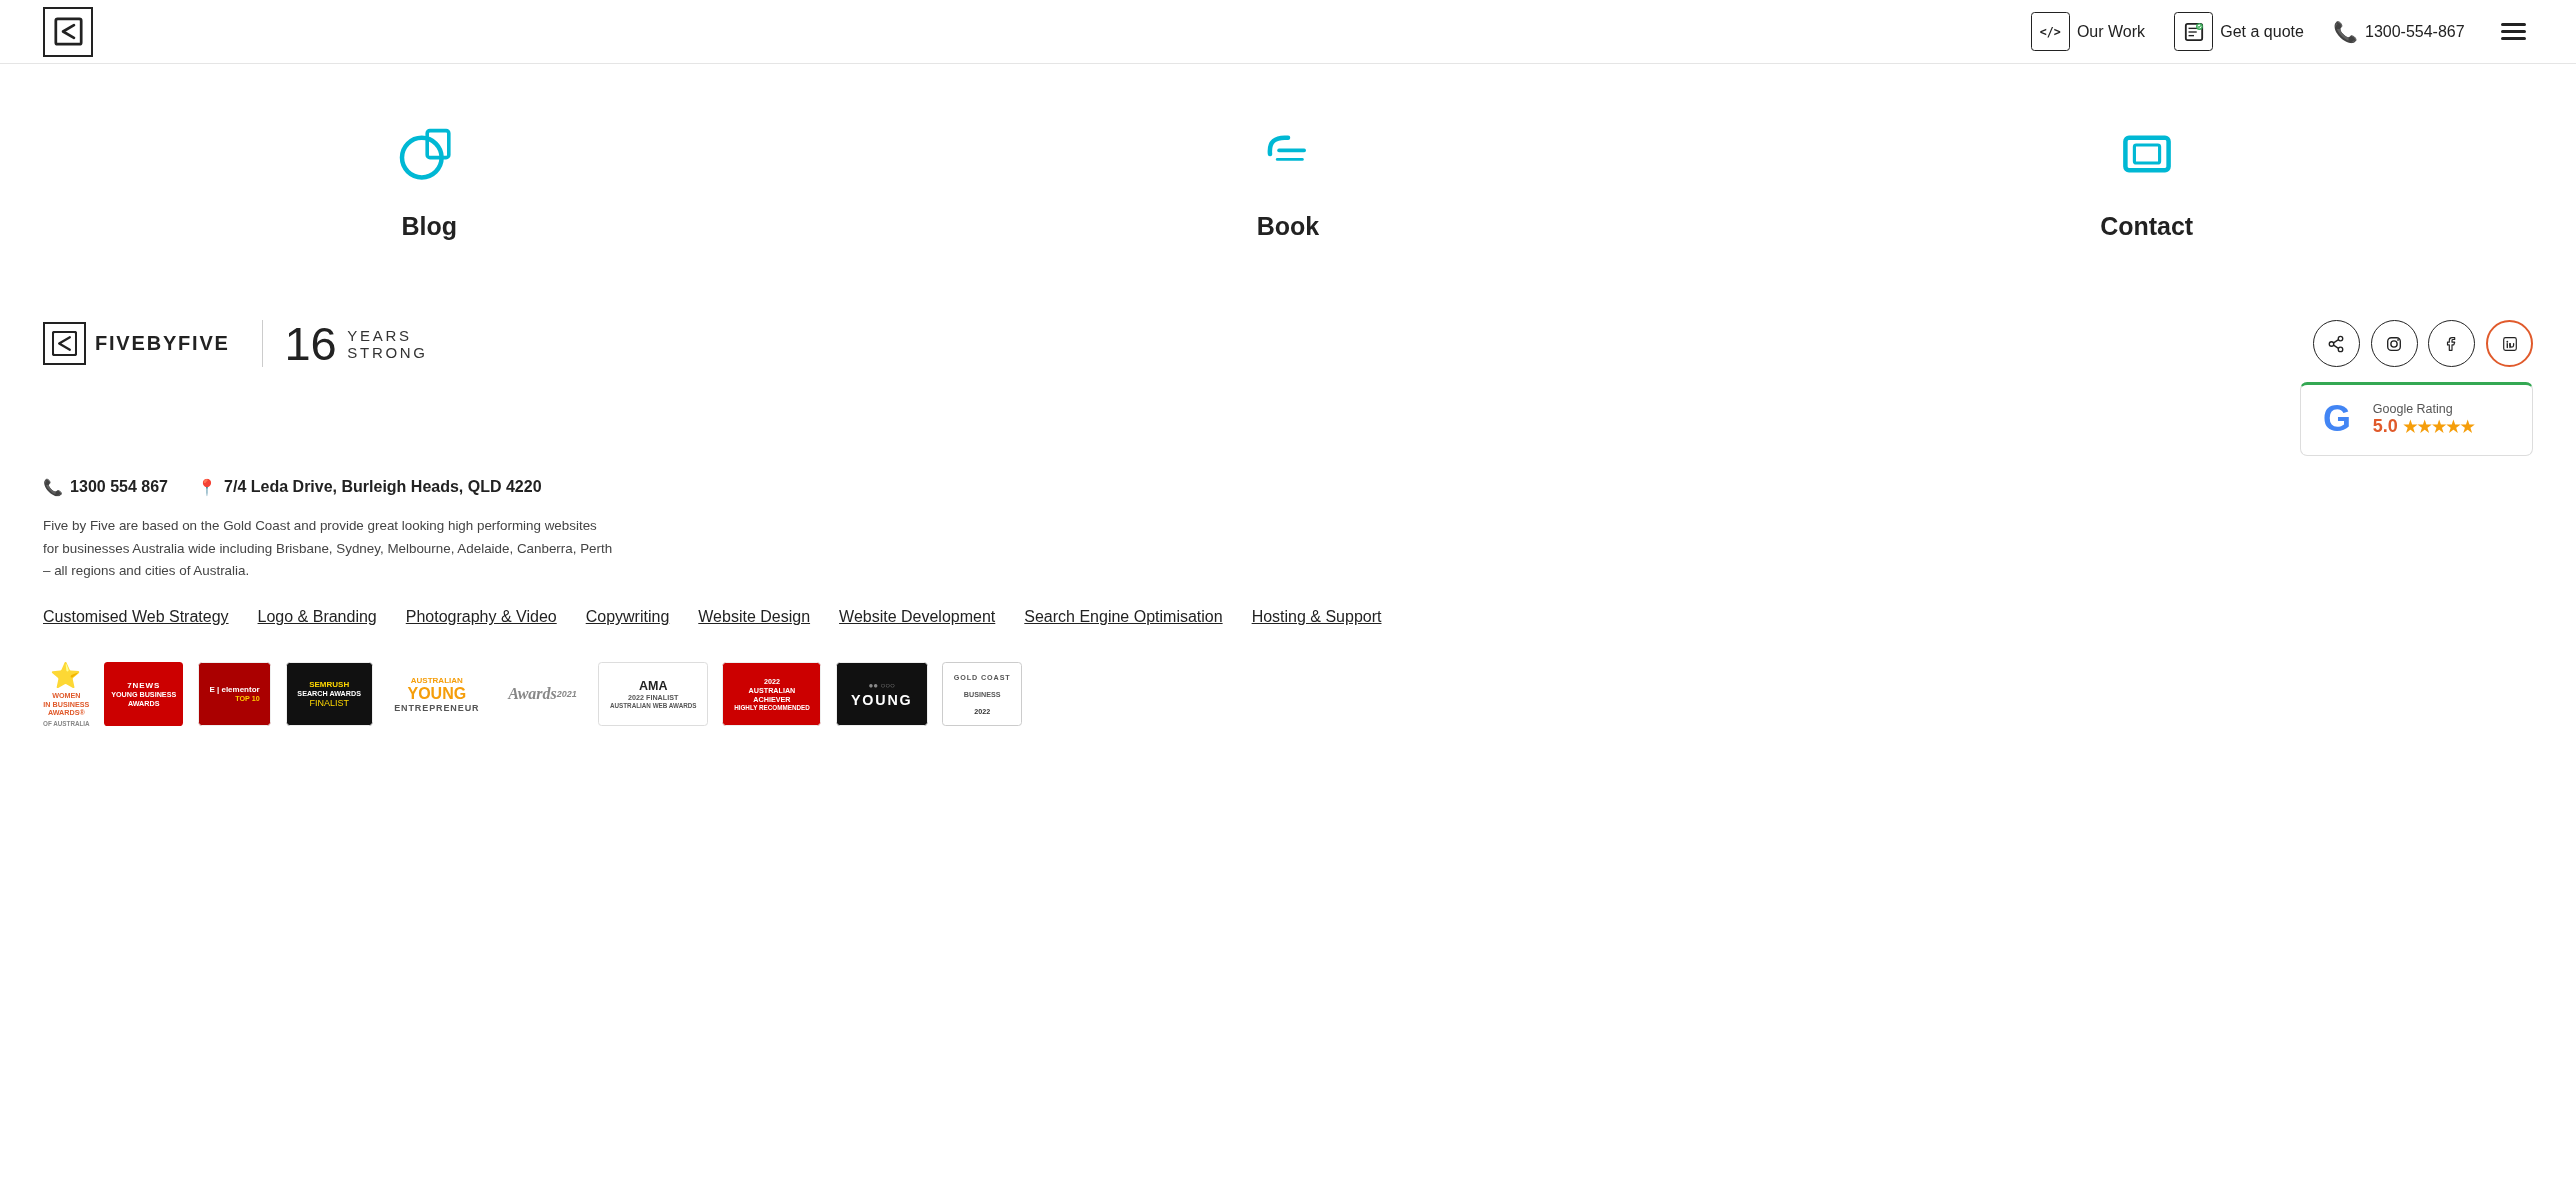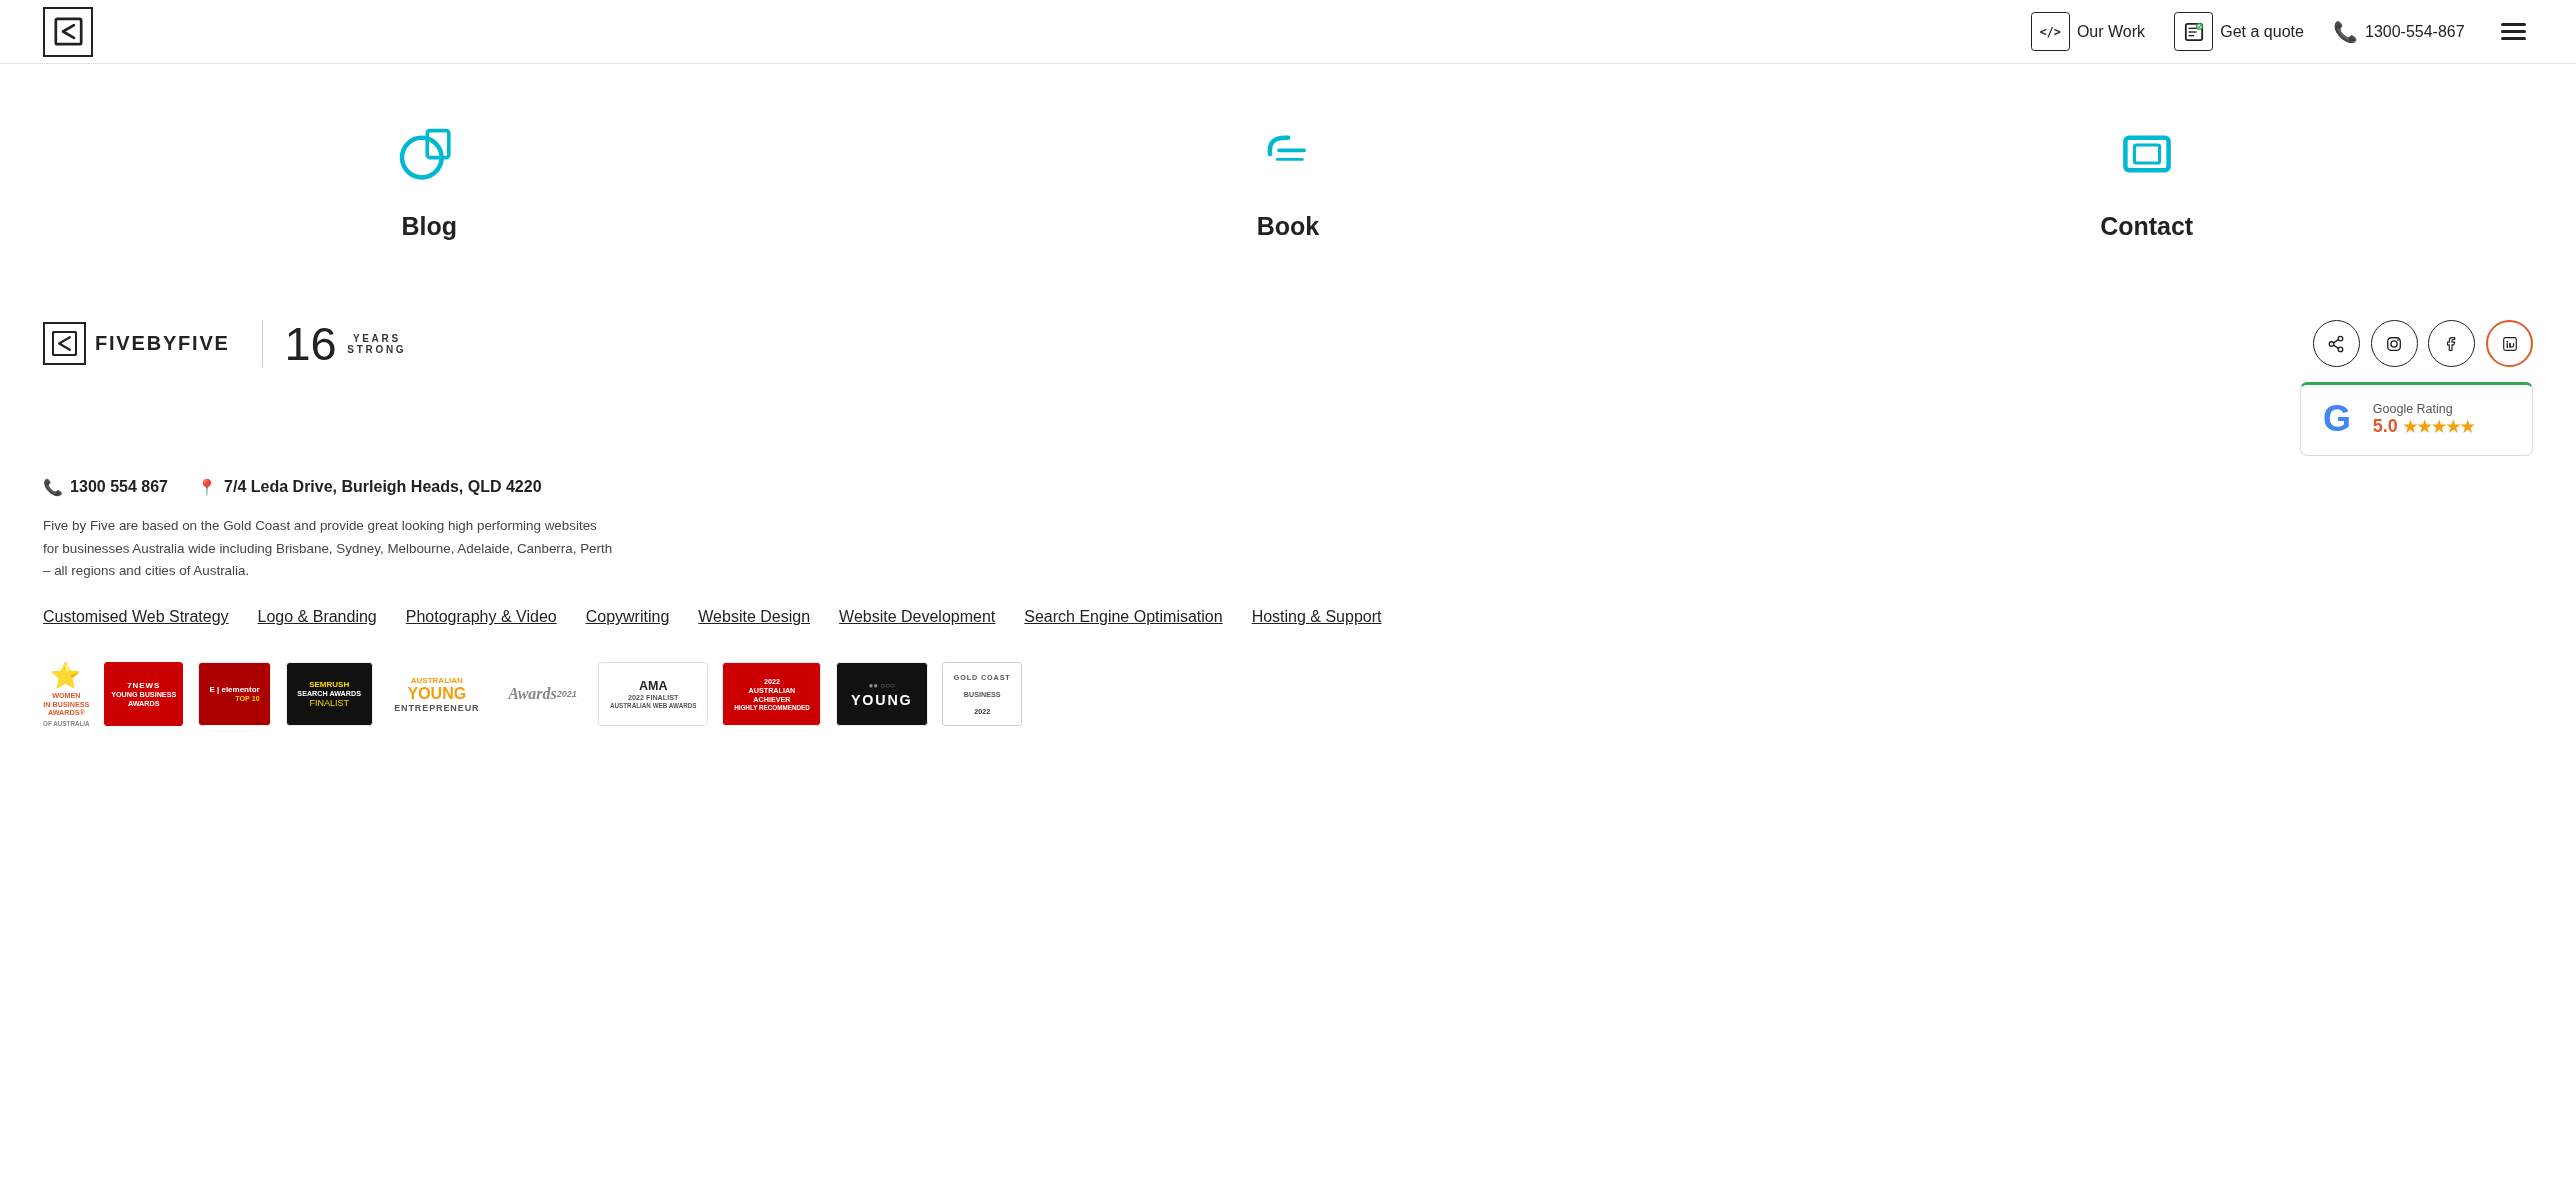--- a/index.html
+++ b/index.html
@@ -112,21 +112,20 @@
     .footer-top {
       display: flex;
       align-items: flex-start;
       justify-content: space-between;
       margin-bottom: 21.5px;
     }
     .footer-logo-area {
       display: flex;
       align-items: center;
       gap: 21.5px;
-      text-align: center;
     }
     .footer-logo-box {
       width: 43px;
       height: 43px;
       border: 2.7px solid #222;
       display: flex;
       align-items: center;
       justify-content: center;
       font-size: 16px;
       font-weight: bold;
@@ -148,24 +147,24 @@
     }
     .footer-years .big-num {
       font-size: 47px;
       font-weight: 300;
       color: #222;
       line-height: 1;
     }
     .footer-years-text {
       display: flex;
       flex-direction: column;
-      font-size: 10px;
+      font-size: 15px;
       letter-spacing: 2.7px;
       color: #333;
-      font-weight: 700;
+      font-weight: 400;
     }
     .social-icons {
       display: flex;
       align-items: center;
       gap: 10.7px;
     }
     .social-btn {
       width: 47px;
       height: 47px;
       border-radius: 50%;

